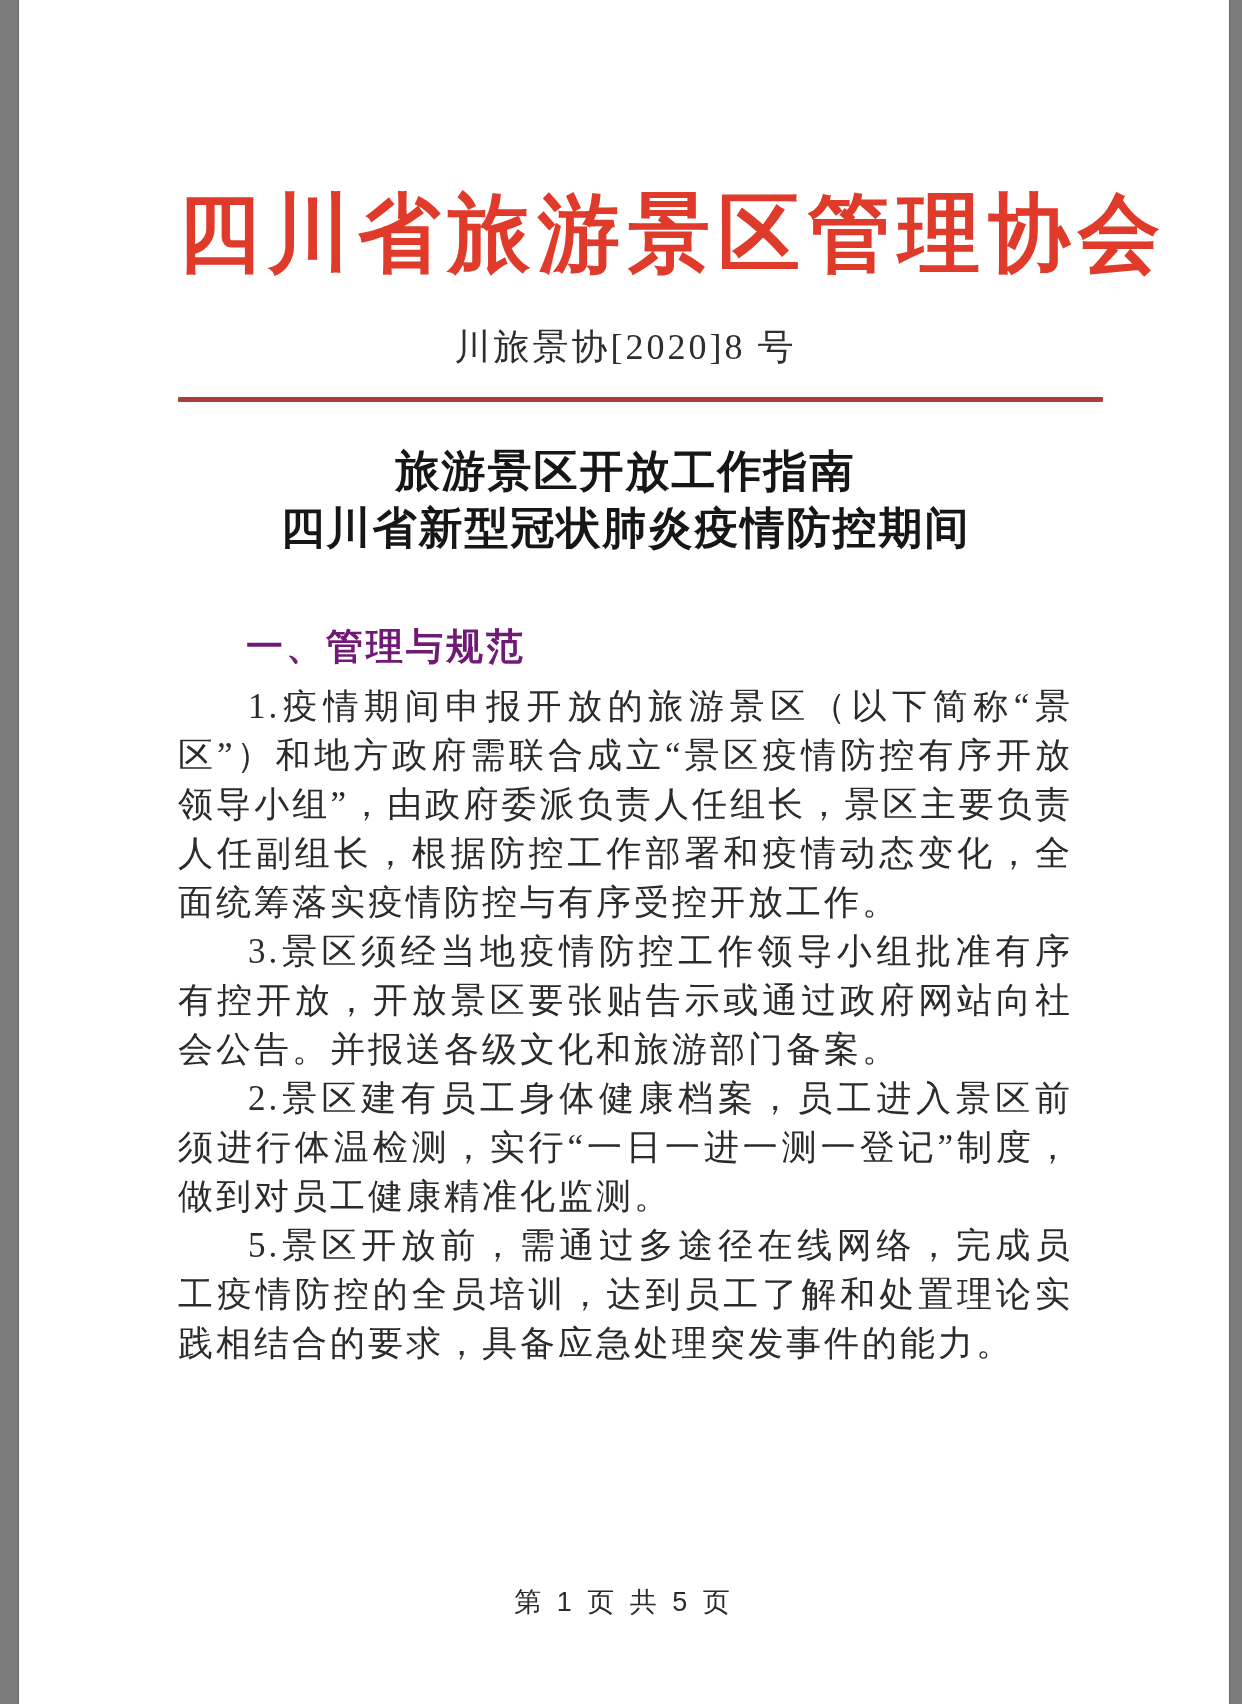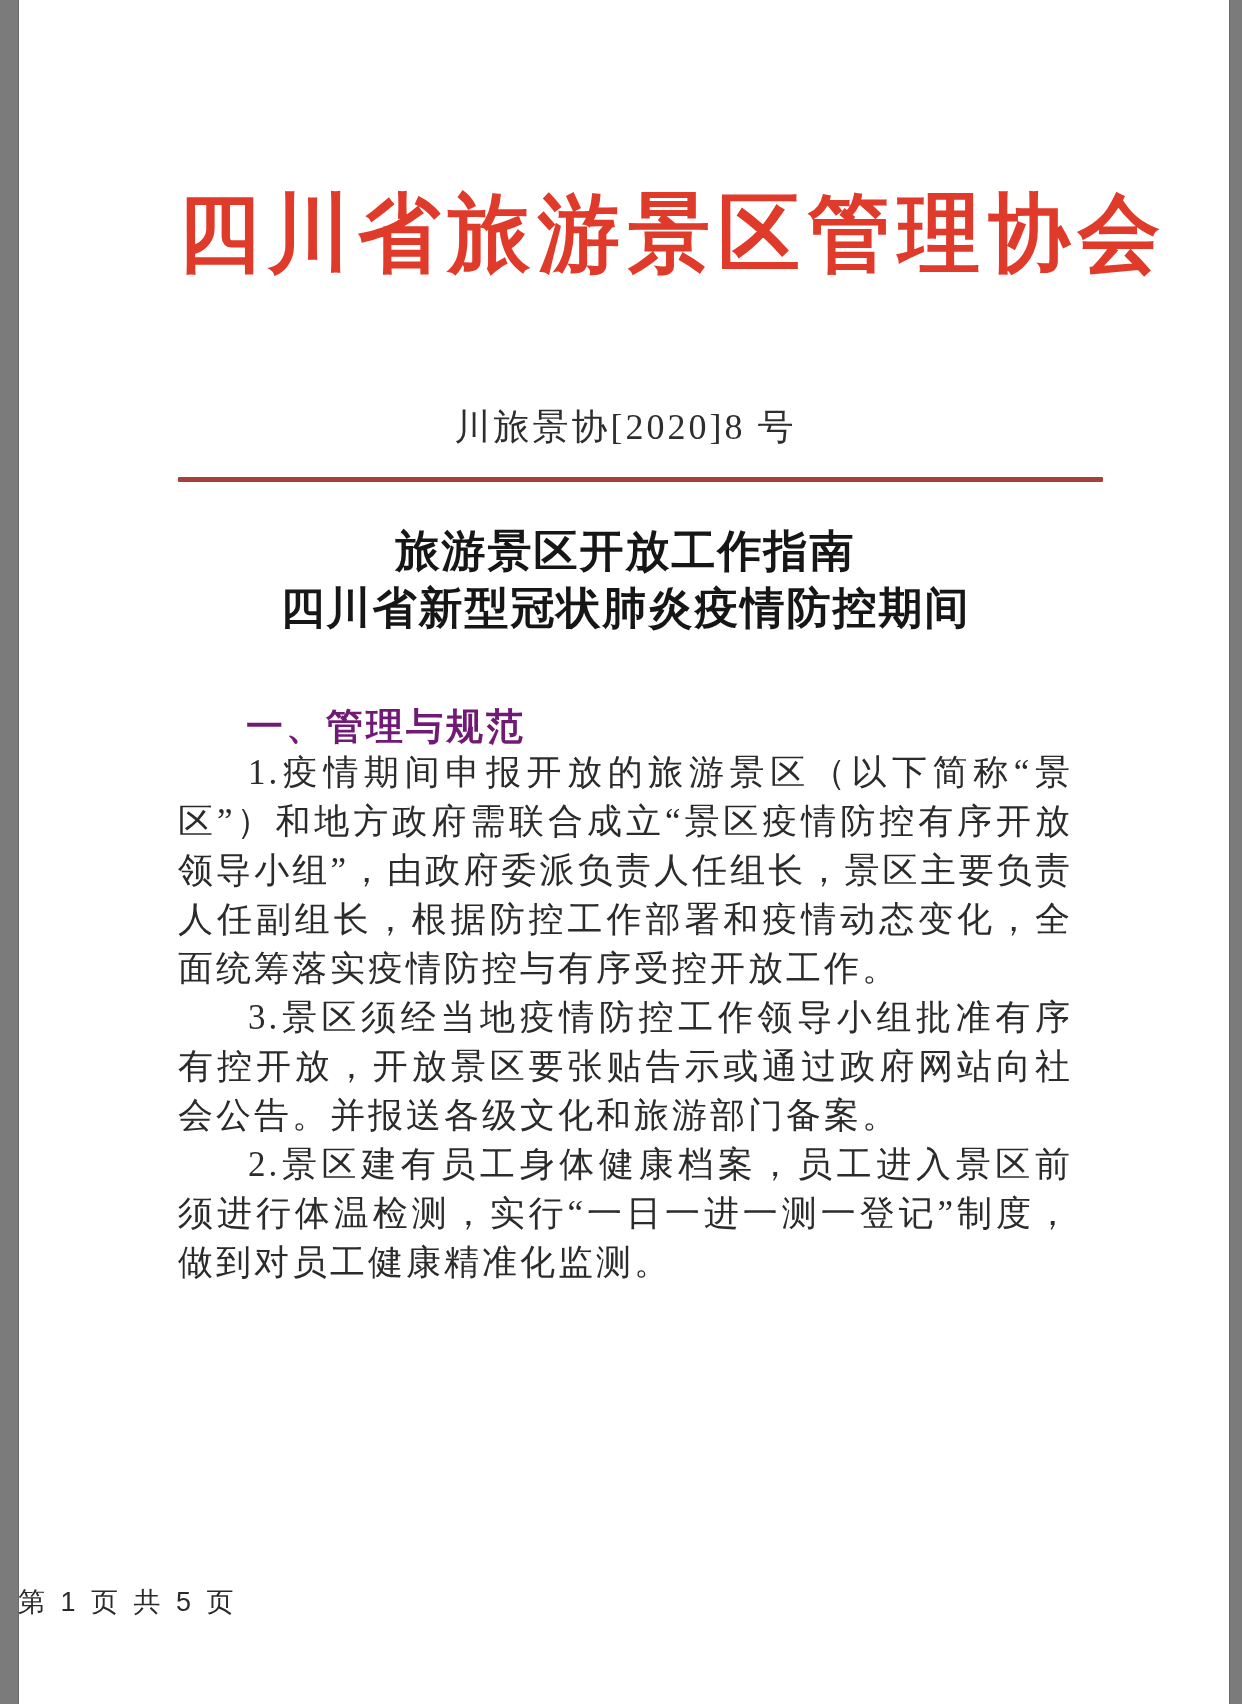--- a/index.html
+++ b/index.html
@@ -35,21 +35,21 @@
     font-weight: bold;
     font-size: 82px;
     line-height: 115px;
     letter-spacing: 8px;
     color: var(--masthead-red, #e03a2b);
     transform: scaleY(1.05);
     transform-origin: top center;
   }
 
   .doc-number {
-    margin-top: 118px;
+    margin-top: 38px;
     text-align: center;
     font-family: "Liberation Serif", "DejaVu Serif", serif;
     font-size: 36px;
     line-height: 40px;
     letter-spacing: 3px;
     color: #2e2e2e;
   }
 
   .red-rule {
     margin-top: 30px;
@@ -75,39 +75,40 @@
     padding-left: 68px;
     font-family: "Liberation Sans", "DejaVu Sans", sans-serif;
     font-weight: bold;
     font-size: 37px;
     line-height: 42px;
     letter-spacing: 3px;
     color: #701a75;
   }
 
   .body-text {
+    margin-top: 14px;
     color: var(--body-text, #2b2b2b);
   }
   .body-text p {
     margin: 0;
     text-indent: 70px;
     font-family: "Liberation Serif", "DejaVu Serif", serif;
     font-size: 35px;
     line-height: 49px;
     letter-spacing: 3px;
     text-align: justify;
     text-justify: inter-character;
   }
 
   .page-footer {
     position: absolute;
     left: 18px;
     right: 12px;
     top: 1584px;
-    text-align: left;
+    text-align: center;
     font-family: "Liberation Sans", "DejaVu Sans", sans-serif;
     font-size: 27px;
     letter-spacing: 4px;
     color: #2a2a2a;
   }
 </style>
 </head>
 <body>
 
 <div class="edge-strip left"></div>
@@ -125,17 +126,18 @@
     <div>旅游景区开放工作指南</div>
     <div>四川省新型冠状肺炎疫情防控期间</div>
   </div>
 
   <div class="section-heading">一、管理与规范</div>
 
   <div class="body-text">
     <p>1.疫情期间申报开放的旅游景区（以下简称“景区”）和地方政府需联合成立“景区疫情防控有序开放领导小组”，由政府委派负责人任组长，景区主要负责人任副组长，根据防控工作部署和疫情动态变化，全面统筹落实疫情防控与有序受控开放工作。</p>
     <p>3.景区须经当地疫情防控工作领导小组批准有序有控开放，开放景区要张贴告示或通过政府网站向社会公告。并报送各级文化和旅游部门备案。</p>
     <p>2.景区建有员工身体健康档案，员工进入景区前须进行体温检测，实行“一日一进一测一登记”制度，做到对员工健康精准化监测。</p>
+    <p>5.景区开放前，需通过多途径在线网络，完成员工疫情防控的全员培训，达到员工了解和处置理论实践相结合的要求，具备应急处理突发事件的能力。</p>
   </div>
 
 </div>
 
 <div class="page-footer">第 1 页 共 5 页</div>
 
 </body></html>

